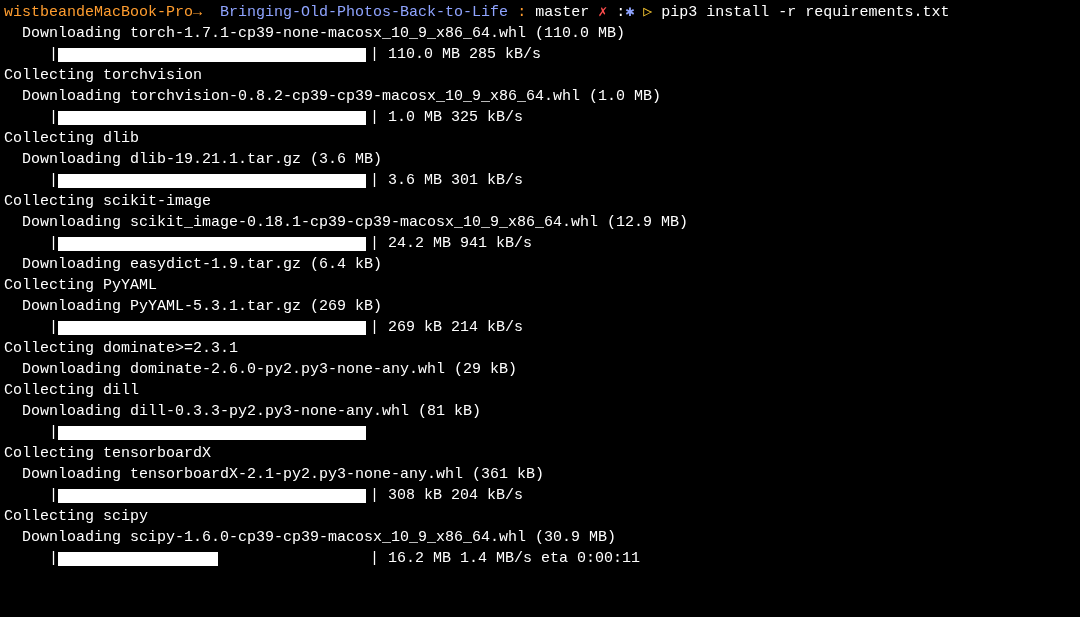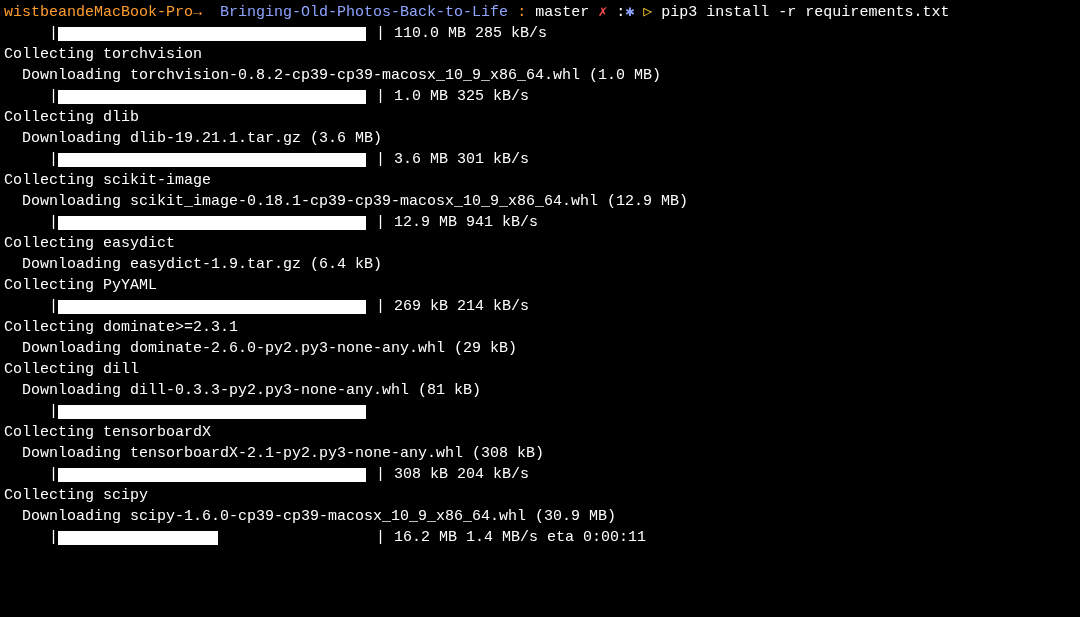--- a/index.html
+++ b/index.html
@@ -42,30 +42,31 @@
     height: 14px;
     background: #000;
     vertical-align: middle;
     position: relative;
   }
   .bar-fill {
     position: absolute;
     left: 0; top: 0; bottom: 0;
     background: #fff;
   }
-  .pinfo { margin-left: 10px; }
+  .pinfo { margin-left: 4px; }
 </style>
 </head>
 <body>
 
 <div class="terminal">
 
   <div class="line"><span class="host">wistbeandeMacBook-Pro</span><span class="host">→</span>  <span class="dir">Bringing-Old-Photos-Back-to-Life</span> <span class="sep">:</span> <span class="branch">master</span> <span class="x">✗</span> <span class="branch">:</span><span class="star">✱</span> <span class="tri">▷</span> <span class="cmd">pip3 install -r requirements.txt</span></div>
 
   <div id="output">
+      <div class="line indent1">Downloading torch-1.7.1-cp39-none-macosx_10_9_x86_64.whl (110.0 MB)</div>
       <div class="pbwrap">
         <span class="pipe">|</span>
         <span class="bar">
           <span class="bar-fill" style="width: 100%;"></span>
         </span>
         <span class="pinfo">| 110.0 MB 285 kB/s</span>
       </div>
       <div class="line">Collecting torchvision</div>
       <div class="line indent1">Downloading torchvision-0.8.2-cp39-cp39-macosx_10_9_x86_64.whl (1.0 MB)</div>
       <div class="pbwrap">
@@ -84,44 +85,44 @@
         </span>
         <span class="pinfo">| 3.6 MB 301 kB/s</span>
       </div>
       <div class="line">Collecting scikit-image</div>
       <div class="line indent1">Downloading scikit_image-0.18.1-cp39-cp39-macosx_10_9_x86_64.whl (12.9 MB)</div>
       <div class="pbwrap">
         <span class="pipe">|</span>
         <span class="bar">
           <span class="bar-fill" style="width: 100%;"></span>
         </span>
-        <span class="pinfo">| 12.9 MB 941 kB/s</span>
+        <span class="pinfo">| 24.2 MB 941 kB/s</span>
       </div>
-      <div class="line">Collecting easydict</div>
       <div class="line indent1">Downloading easydict-1.9.tar.gz (6.4 kB)</div>
       <div class="line">Collecting PyYAML</div>
+      <div class="line indent1">Downloading PyYAML-5.3.1.tar.gz (269 kB)</div>
       <div class="pbwrap">
         <span class="pipe">|</span>
         <span class="bar">
           <span class="bar-fill" style="width: 100%;"></span>
         </span>
         <span class="pinfo">| 269 kB 214 kB/s</span>
       </div>
       <div class="line">Collecting dominate&gt;=2.3.1</div>
       <div class="line indent1">Downloading dominate-2.6.0-py2.py3-none-any.whl (29 kB)</div>
       <div class="line">Collecting dill</div>
       <div class="line indent1">Downloading dill-0.3.3-py2.py3-none-any.whl (81 kB)</div>
       <div class="pbwrap">
         <span class="pipe">|</span>
         <span class="bar">
           <span class="bar-fill" style="width: 100%;"></span>
         </span>
       </div>
       <div class="line">Collecting tensorboardX</div>
-      <div class="line indent1">Downloading tensorboardX-2.1-py2.py3-none-any.whl (308 kB)</div>
+      <div class="line indent1">Downloading tensorboardX-2.1-py2.py3-none-any.whl (361 kB)</div>
       <div class="pbwrap">
         <span class="pipe">|</span>
         <span class="bar">
           <span class="bar-fill" style="width: 100%;"></span>
         </span>
         <span class="pinfo">| 308 kB 204 kB/s</span>
       </div>
       <div class="line">Collecting scipy</div>
       <div class="line indent1">Downloading scipy-1.6.0-cp39-cp39-macosx_10_9_x86_64.whl (30.9 MB)</div>
       <div class="pbwrap">

